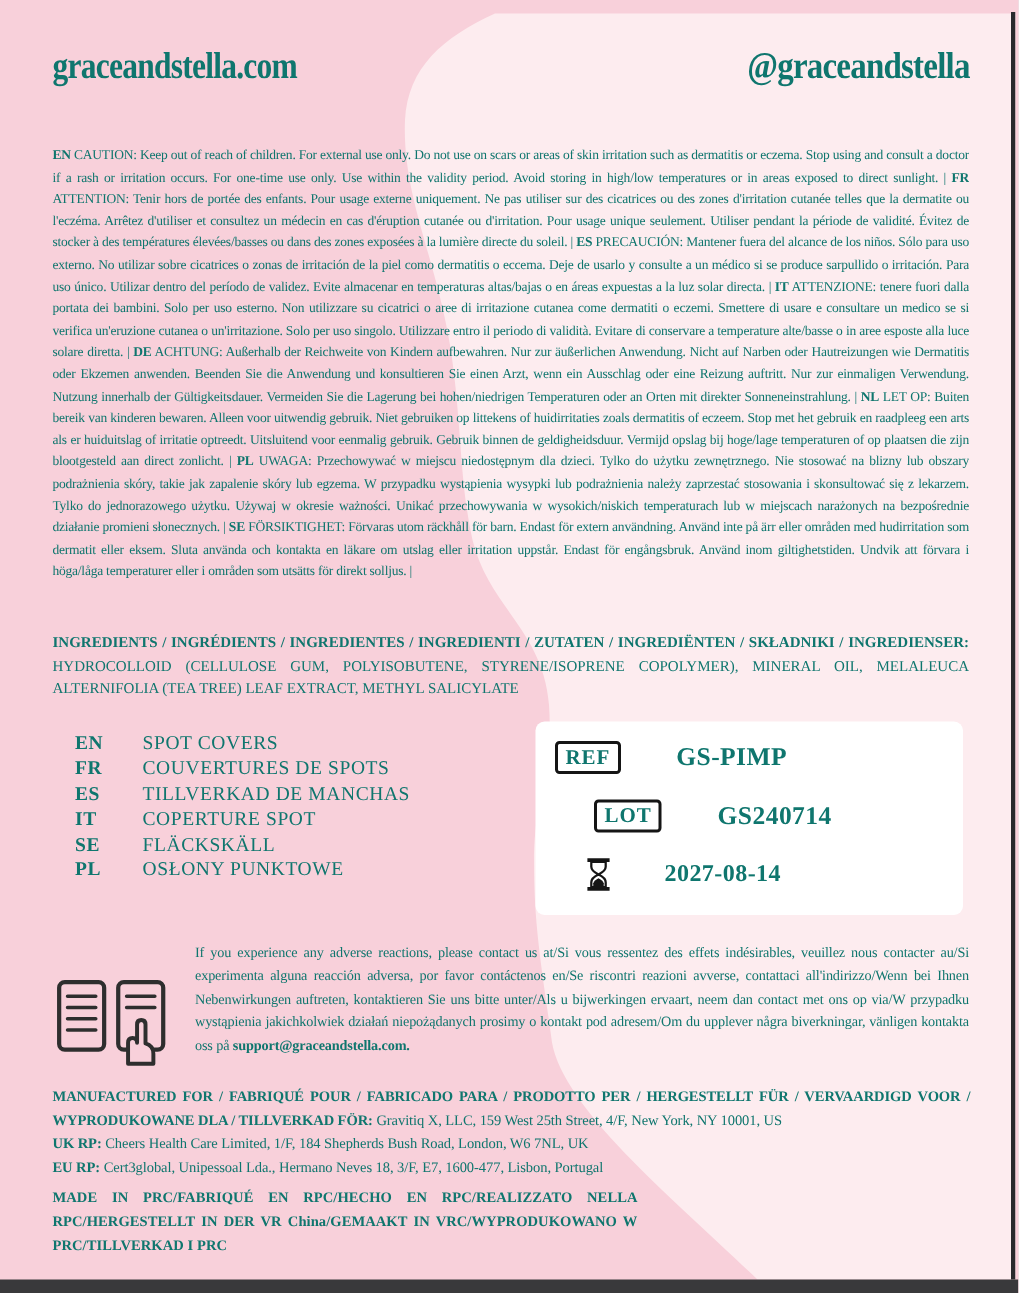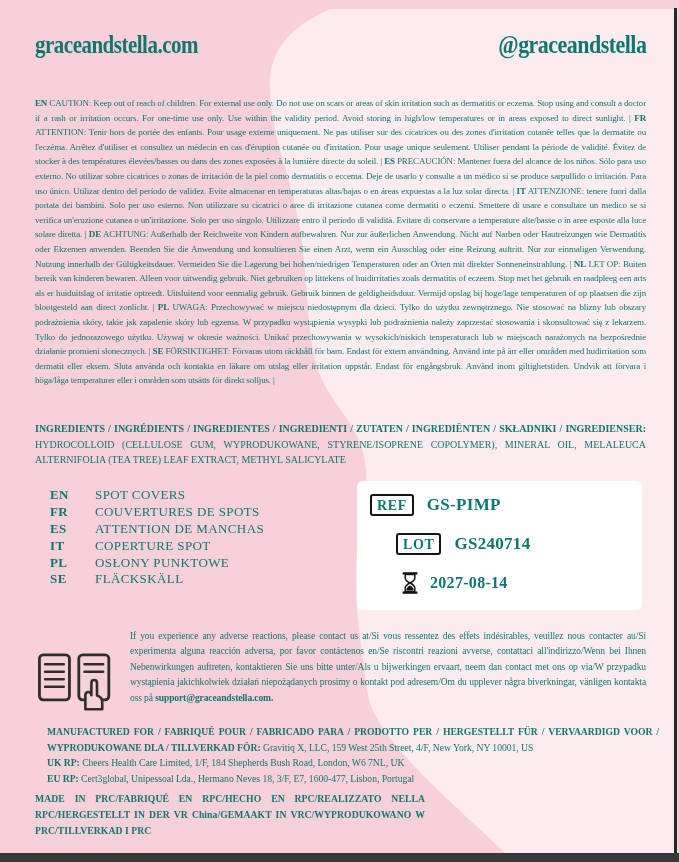--- a/index.html
+++ b/index.html
@@ -22,34 +22,34 @@
   .caution{position:absolute;top:96px;left:35px;width:611px;max-height:311px;overflow:hidden;
     font-size:9px;line-height:14.6px;letter-spacing:-0.15px;text-align:justify;}
   .ingredients{position:absolute;top:421px;left:35px;width:611px;
     font-size:10px;line-height:15.6px;text-align:justify;letter-spacing:0px;}
 
   .langs{position:absolute;top:487px;left:50px;font-size:13px;letter-spacing:.4px;}
   .lang-row{height:16.9px;line-height:16.9px;white-space:nowrap;}
   .lang-code{display:inline-block;width:45px;font-weight:bold;}
 
   .infobox{position:absolute;left:357px;top:481px;width:285px;height:129px;background:#ffffff;border-radius:6px;}
-  .ib-row{position:absolute;left:13px;display:flex;align-items:center;}
+  .ib-row{position:absolute;left:13px;display:flex;align-items:center;gap:24px;}
   .ib-row.r1{top:13px;}
   .ib-row.r2{top:52px;padding-left:26px;}
-  .ib-row.r3{top:91px;left:45px;}
+  .ib-row.r3{top:91px;left:34px;}
   .badge{border:2.2px solid #151515;border-radius:3px;padding:1px 5px 0 5px;font-weight:bold;font-size:14px;letter-spacing:.6px;line-height:17px;}
   .ib-val{margin-left:13px;font-size:17px;font-weight:bold;letter-spacing:.3px;}
   .hourglass{width:16px;height:22px;flex:0 0 auto;}
   .ib-date{margin-left:12px;font-size:16px;font-weight:bold;letter-spacing:.3px;}
 
   .leaflet-icon{position:absolute;left:36px;top:652px;width:80px;height:60px;}
   .adverse{position:absolute;left:130px;top:629px;width:516px;
     font-size:9.5px;line-height:15.45px;text-align:justify;letter-spacing:-0.1px;}
 
-  .manufacturer{position:absolute;left:35px;top:724px;width:612px;font-size:9.7px;line-height:15.6px;letter-spacing:-0.05px;margin-left:12px;}
+  .manufacturer{position:absolute;left:35px;top:724px;width:612px;font-size:9.7px;line-height:15.6px;letter-spacing:-0.05px;}
   .mfr-para{text-align:justify;}
 
   .madein{position:absolute;left:35px;top:791px;width:390px;font-weight:bold;
     font-size:9.7px;line-height:16px;text-align:justify;letter-spacing:.05px;}
 
   .ico-stroke{fill:none;stroke:#2e2e2e;stroke-width:3;stroke-linecap:round;stroke-linejoin:round;}
   .ico-line{fill:none;stroke:#2e2e2e;stroke-width:2.6;stroke-linecap:round;}
   .hand{fill:#f8d0da;stroke:#2e2e2e;stroke-width:2.8;stroke-linejoin:round;}
   .hg-bar{stroke:#151515;stroke-width:2.4;}
   .hg-glass{fill:none;stroke:#151515;stroke-width:1.5;stroke-linejoin:round;}
@@ -72,29 +72,29 @@
       L 679 853 L 679 9 Z"></path>
   </svg>
 
   <div class="header">
     <div class="site">graceandstella.com</div>
     <div class="social">@graceandstella</div>
   </div>
 
   <div class="caution"><span class="b">EN</span><span> CAUTION: Keep out of reach of children. For external use only. Do not use on scars or areas of skin irritation such as dermatitis or eczema. Stop using and consult a doctor if a rash or irritation occurs. For one-time use only. Use within the validity period. Avoid storing in high/low temperatures or in areas exposed to direct sunlight. | </span><span class="b">FR</span><span> ATTENTION: Tenir hors de portée des enfants. Pour usage externe uniquement. Ne pas utiliser sur des cicatrices ou des zones d'irritation cutanée telles que la dermatite ou l'eczéma. Arrêtez d'utiliser et consultez un médecin en cas d'éruption cutanée ou d'irritation. Pour usage unique seulement. Utiliser pendant la période de validité. Évitez de stocker à des températures élevées/basses ou dans des zones exposées à la lumière directe du soleil. | </span><span class="b">ES</span><span> PRECAUCIÓN: Mantener fuera del alcance de los niños. Sólo para uso externo. No utilizar sobre cicatrices o zonas de irritación de la piel como dermatitis o eccema. Deje de usarlo y consulte a un médico si se produce sarpullido o irritación. Para uso único. Utilizar dentro del período de validez. Evite almacenar en temperaturas altas/bajas o en áreas expuestas a la luz solar directa. | </span><span class="b">IT</span><span> ATTENZIONE: tenere fuori dalla portata dei bambini. Solo per uso esterno. Non utilizzare su cicatrici o aree di irritazione cutanea come dermatiti o eczemi. Smettere di usare e consultare un medico se si verifica un'eruzione cutanea o un'irritazione. Solo per uso singolo. Utilizzare entro il periodo di validità. Evitare di conservare a temperature alte/basse o in aree esposte alla luce solare diretta. | </span><span class="b">DE</span><span> ACHTUNG: Außerhalb der Reichweite von Kindern aufbewahren. Nur zur äußerlichen Anwendung. Nicht auf Narben oder Hautreizungen wie Dermatitis oder Ekzemen anwenden. Beenden Sie die Anwendung und konsultieren Sie einen Arzt, wenn ein Ausschlag oder eine Reizung auftritt. Nur zur einmaligen Verwendung. Nutzung innerhalb der Gültigkeitsdauer. Vermeiden Sie die Lagerung bei hohen/niedrigen Temperaturen oder an Orten mit direkter Sonneneinstrahlung. | </span><span class="b">NL</span><span> LET OP: Buiten bereik van kinderen bewaren. Alleen voor uitwendig gebruik. Niet gebruiken op littekens of huidirritaties zoals dermatitis of eczeem. Stop met het gebruik en raadpleeg een arts als er huiduitslag of irritatie optreedt. Uitsluitend voor eenmalig gebruik. Gebruik binnen de geldigheidsduur. Vermijd opslag bij hoge/lage temperaturen of op plaatsen die zijn blootgesteld aan direct zonlicht. | </span><span class="b">PL</span><span> UWAGA: Przechowywać w miejscu niedostępnym dla dzieci. Tylko do użytku zewnętrznego. Nie stosować na blizny lub obszary podrażnienia skóry, takie jak zapalenie skóry lub egzema. W przypadku wystąpienia wysypki lub podrażnienia należy zaprzestać stosowania i skonsultować się z lekarzem. Tylko do jednorazowego użytku. Używaj w okresie ważności. Unikać przechowywania w wysokich/niskich temperaturach lub w miejscach narażonych na bezpośrednie działanie promieni słonecznych. | </span><span class="b">SE</span><span> FÖRSIKTIGHET: Förvaras utom räckhåll för barn. Endast för extern användning. Använd inte på ärr eller områden med hudirritation som dermatit eller eksem. Sluta använda och kontakta en läkare om utslag eller irritation uppstår. Endast för engångsbruk. Använd inom giltighetstiden. Undvik att förvara i höga/låga temperaturer eller i områden som utsätts för direkt solljus. |</span></div>
 
-  <div class="ingredients"><span class="b">INGREDIENTS / INGRÉDIENTS / INGREDIENTES / INGREDIENTI / ZUTATEN / INGREDIËNTEN / SKŁADNIKI / INGREDIENSER:</span><span> HYDROCOLLOID (CELLULOSE GUM, WYPRODUKOWANE, STYRENE/ISOPRENE COPOLYMER), MINERAL OIL, MELALEUCA ALTERNIFOLIA (TEA TREE) LEAF EXTRACT, METHYL SALICYLATE</span></div>
+  <div class="ingredients"><span class="b">INGREDIENTS / INGRÉDIENTS / INGREDIENTES / INGREDIENTI / ZUTATEN / INGREDIËNTEN / SKŁADNIKI / INGREDIENSER:</span><span> HYDROCOLLOID (CELLULOSE GUM, POLYISOBUTENE, STYRENE/ISOPRENE COPOLYMER), MINERAL OIL, MELALEUCA ALTERNIFOLIA (TEA TREE) LEAF EXTRACT, METHYL SALICYLATE</span></div>
 
   <div class="langs">
       <div class="lang-row"><span class="lang-code">EN</span><span class="lang-name">SPOT COVERS</span></div>
       <div class="lang-row"><span class="lang-code">FR</span><span class="lang-name">COUVERTURES DE SPOTS</span></div>
-      <div class="lang-row"><span class="lang-code">ES</span><span class="lang-name">ATTENTION DE MANCHAS</span></div>
+      <div class="lang-row"><span class="lang-code">ES</span><span class="lang-name">TILLVERKAD DE MANCHAS</span></div>
       <div class="lang-row"><span class="lang-code">IT</span><span class="lang-name">COPERTURE SPOT</span></div>
+      <div class="lang-row"><span class="lang-code">SE</span><span class="lang-name">FLÄCKSKÄLL</span></div>
       <div class="lang-row"><span class="lang-code">PL</span><span class="lang-name">OSŁONY PUNKTOWE</span></div>
-      <div class="lang-row"><span class="lang-code">SE</span><span class="lang-name">FLÄCKSKÄLL</span></div>
     </div>
 
   <div class="infobox">
     <div class="ib-row r1">
       <span class="badge">REF</span>
       <span class="ib-val">GS-PIMP</span>
     </div>
     <div class="ib-row r2">
       <span class="badge">LOT</span>
       <span class="ib-val">GS240714</span>

